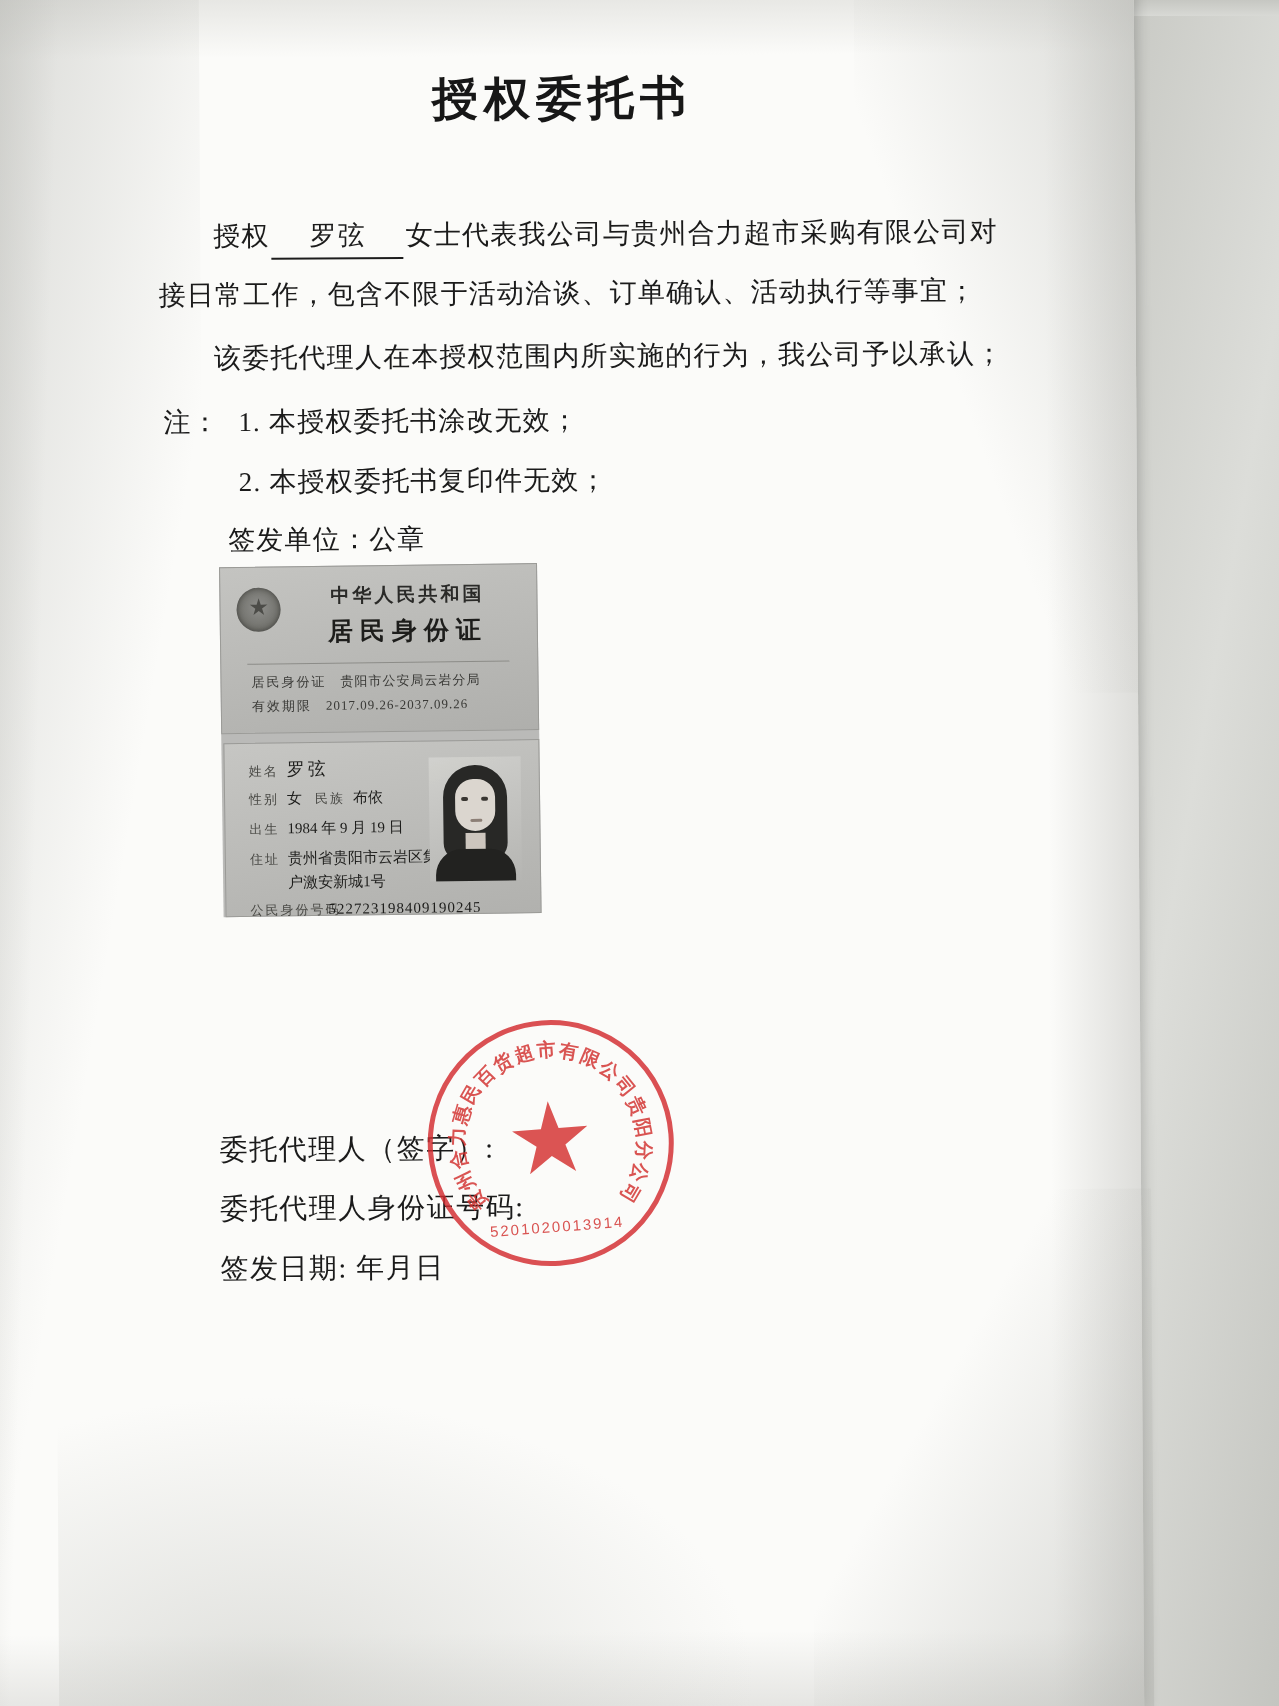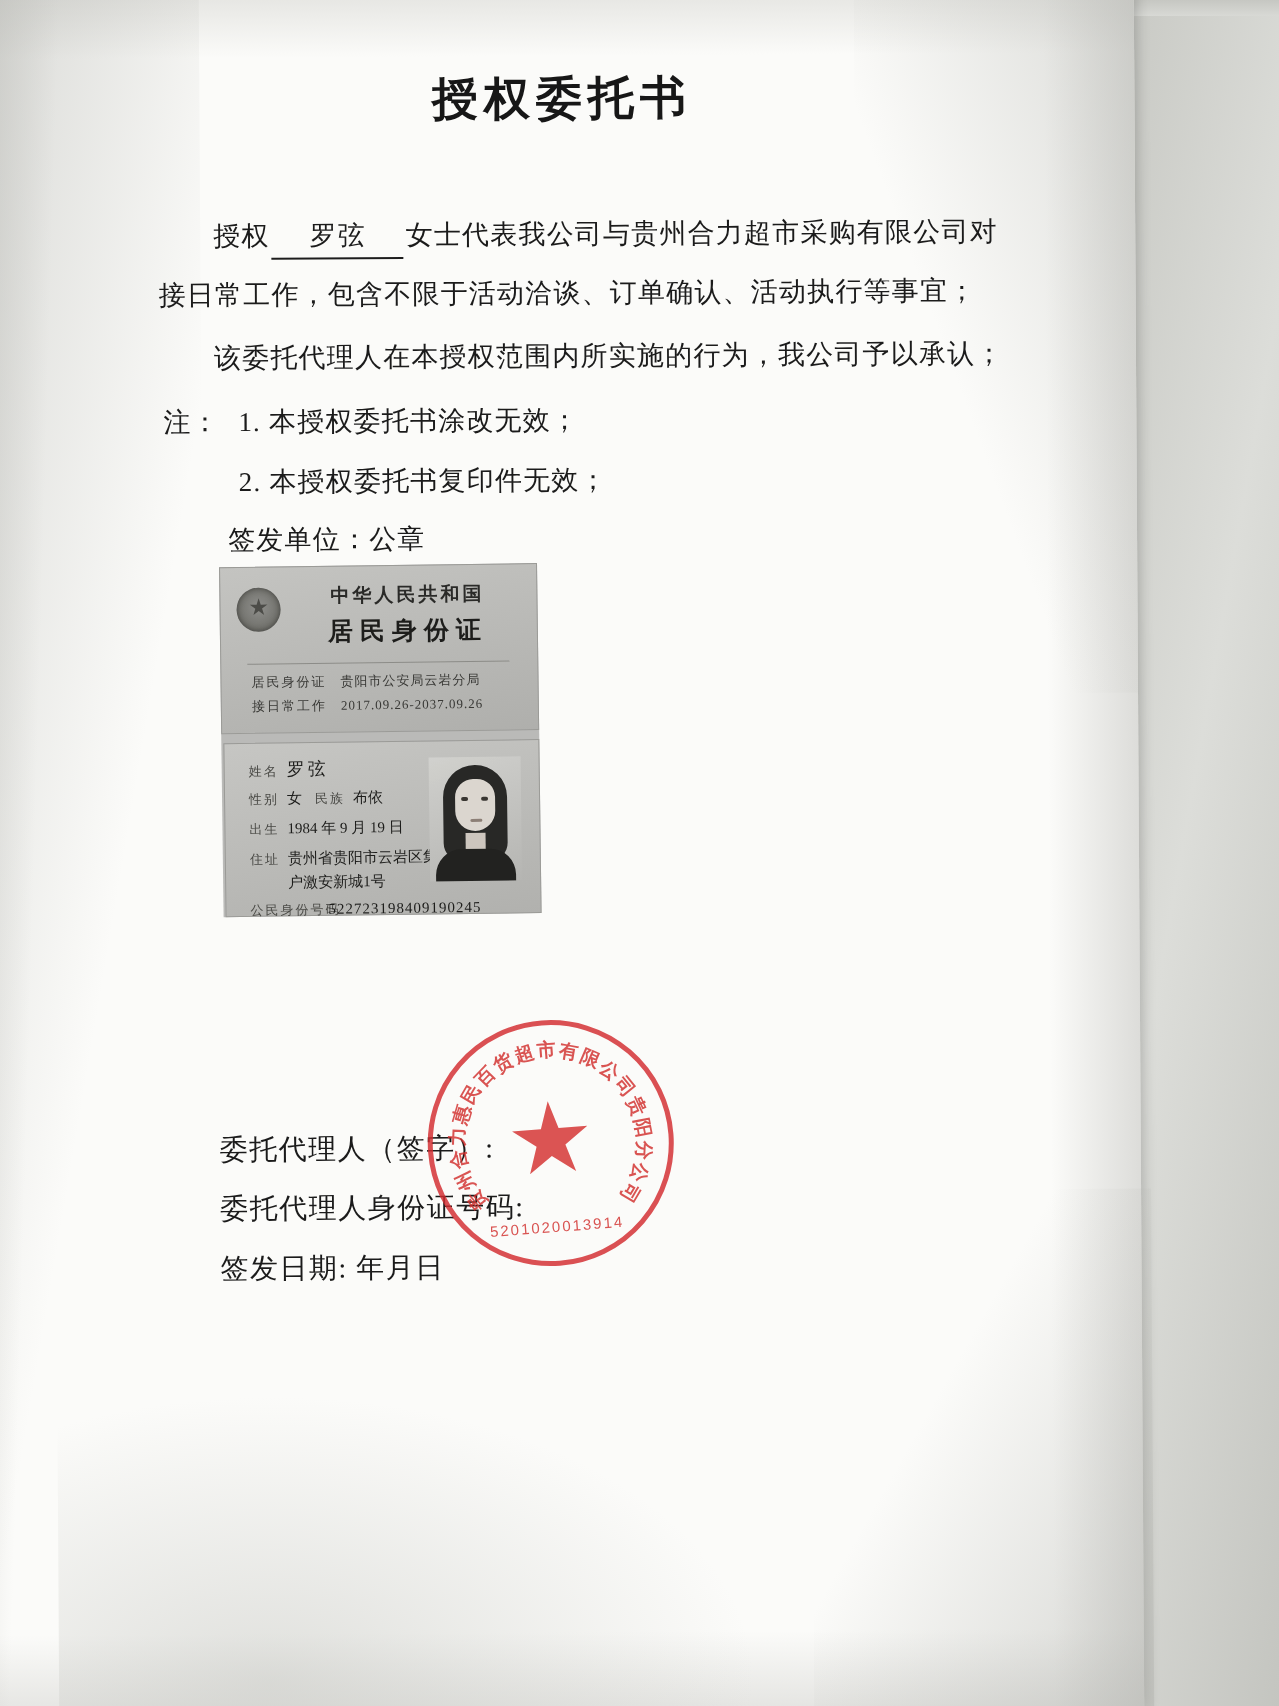--- a/index.html
+++ b/index.html
@@ -375,21 +375,21 @@
 
         <div class="id-front">
           <div class="emblem"></div>
           <div class="id-country">中华人民共和国</div>
           <div class="id-type">居民身份证</div>
           <div class="id-rule"></div>
           <div class="id-auth">
             <span class="lbl">居民身份证</span><span>贵阳市公安局云岩分局</span>
           </div>
           <div class="id-valid">
-            <span class="lbl">接日常工作</span><span>2017.09.26-2037.09.26</span>
+            <span class="lbl">有效期限</span><span>2017.09.26-2037.09.26</span>
           </div>
         </div>
 
         <div class="id-back">
           <div class="id-field f-name">
             <span class="lbl">姓名</span><span class="val">罗弦</span>
           </div>
           <div class="id-field f-sex">
             <span class="lbl">性别</span><span class="val">女</span>
             &nbsp;&nbsp;&nbsp;<span class="lbl">民族</span><span class="val">布依</span>

